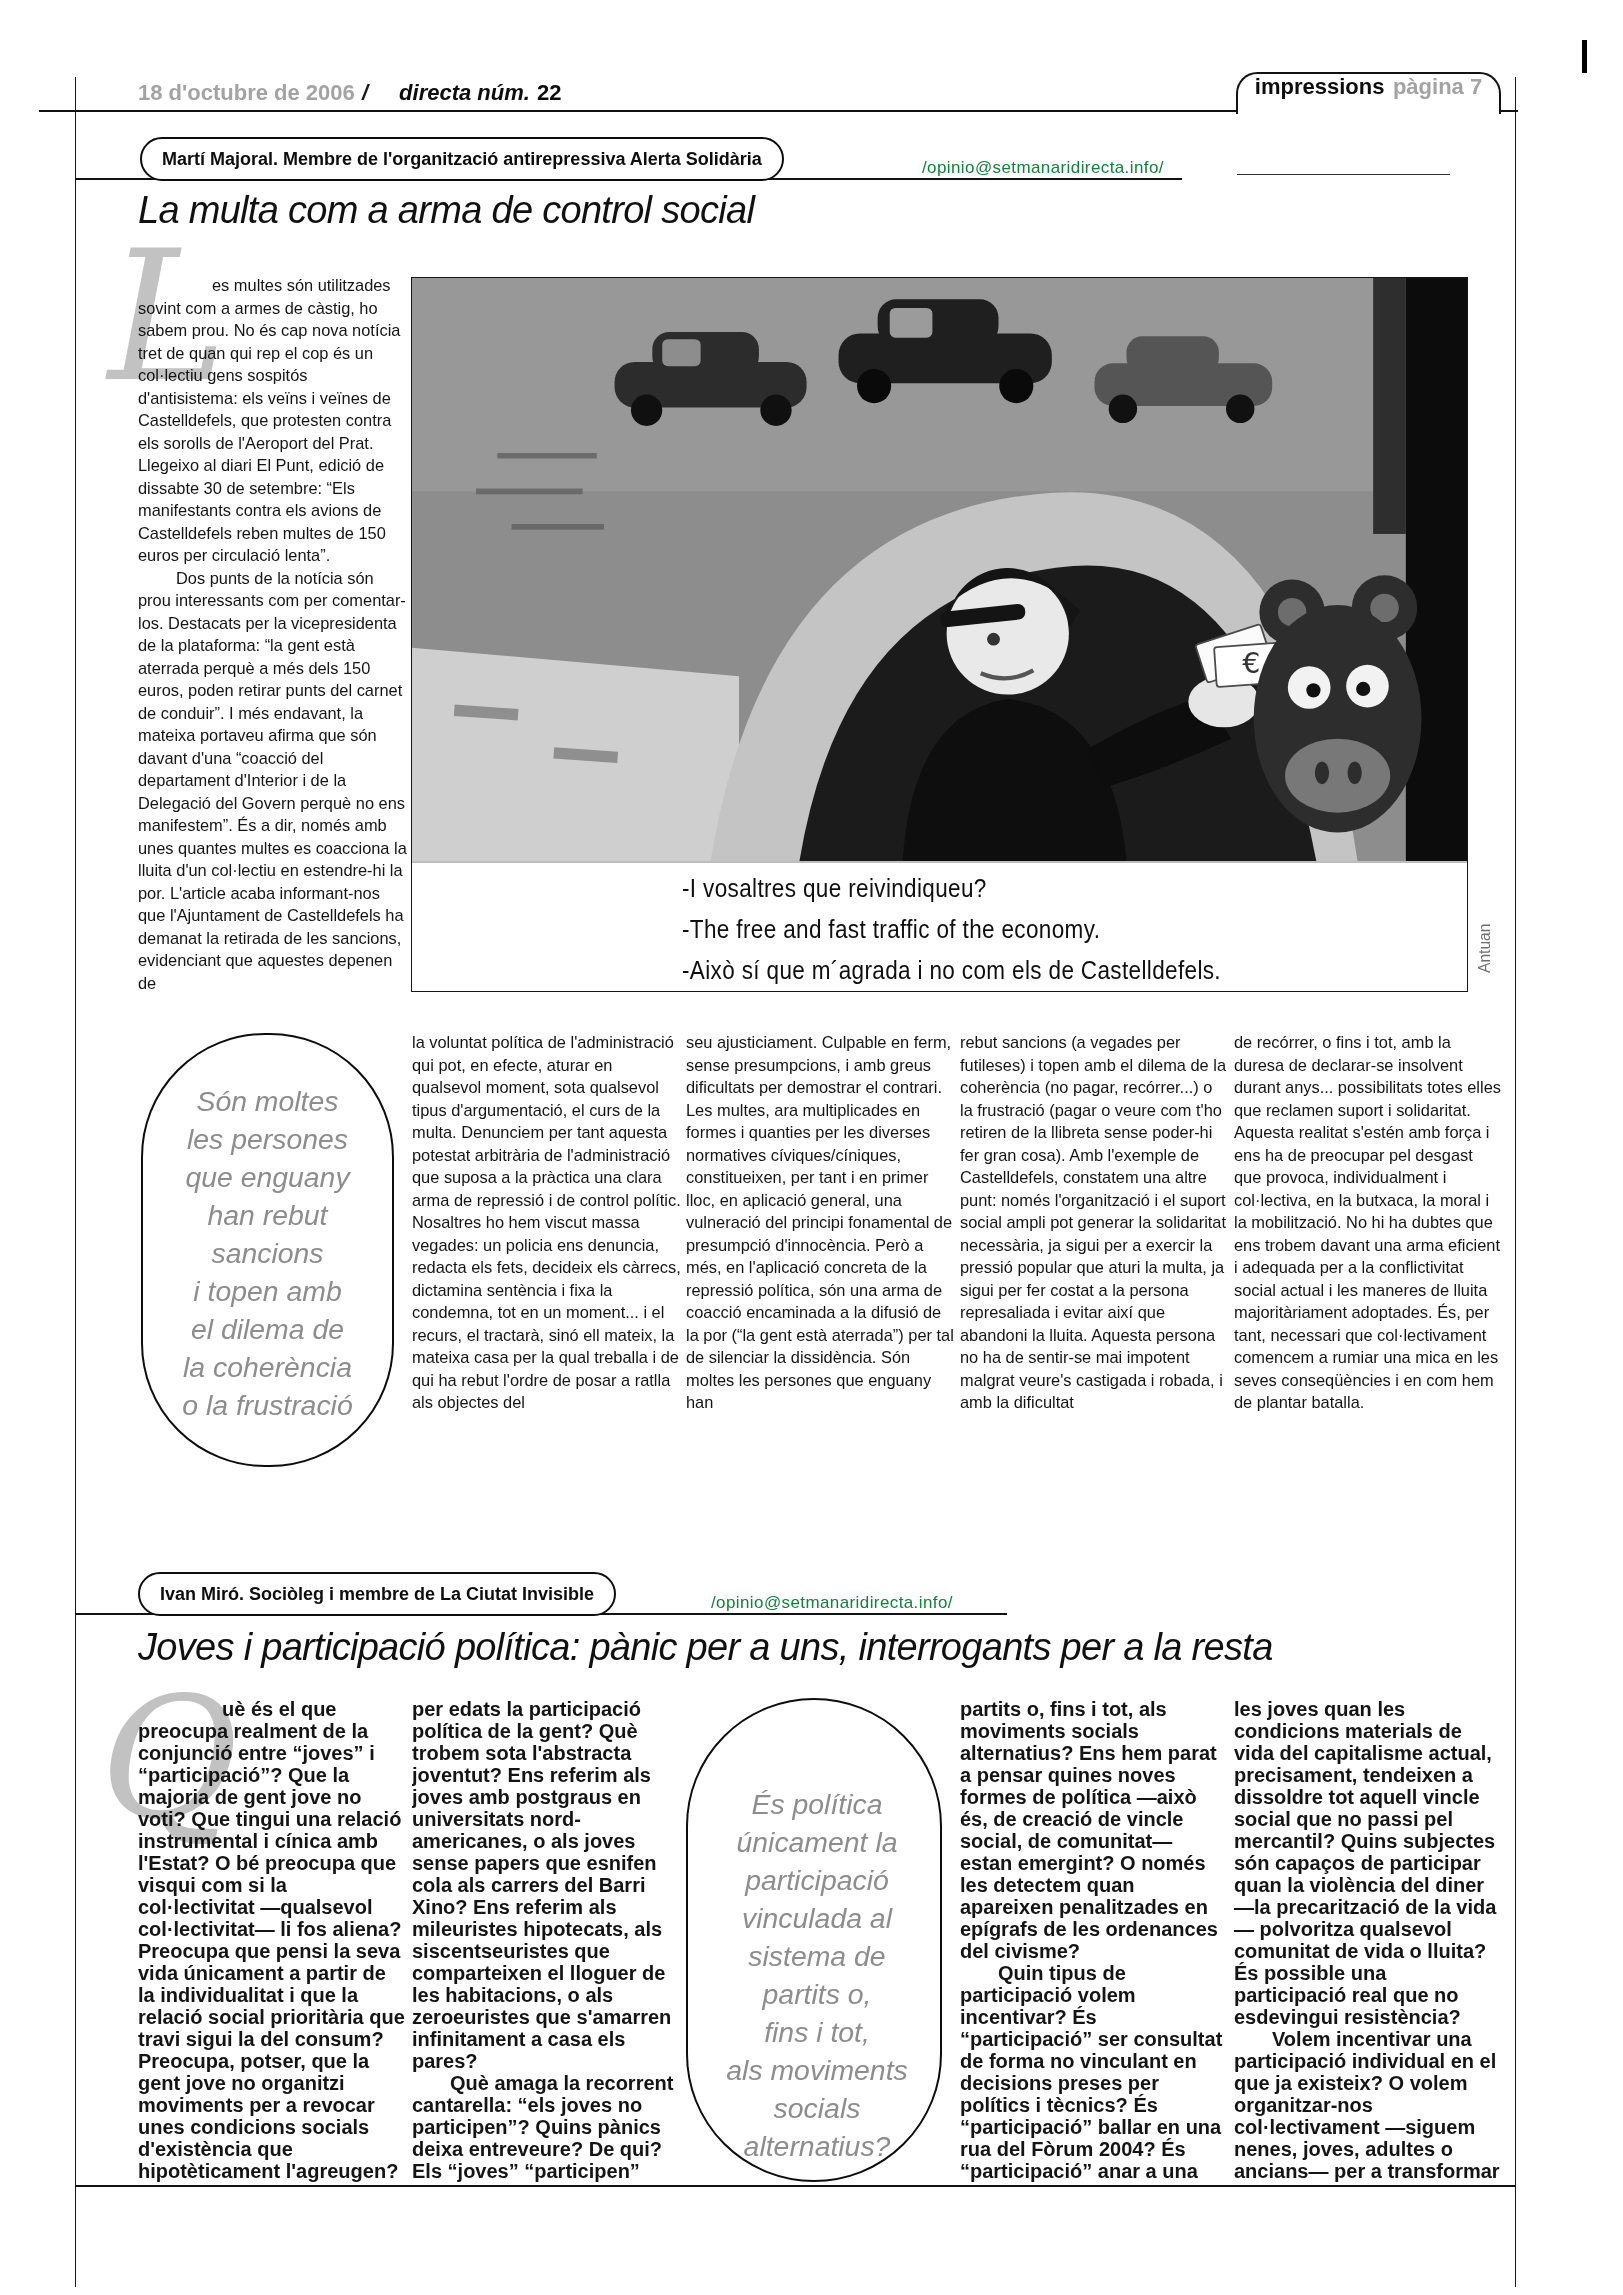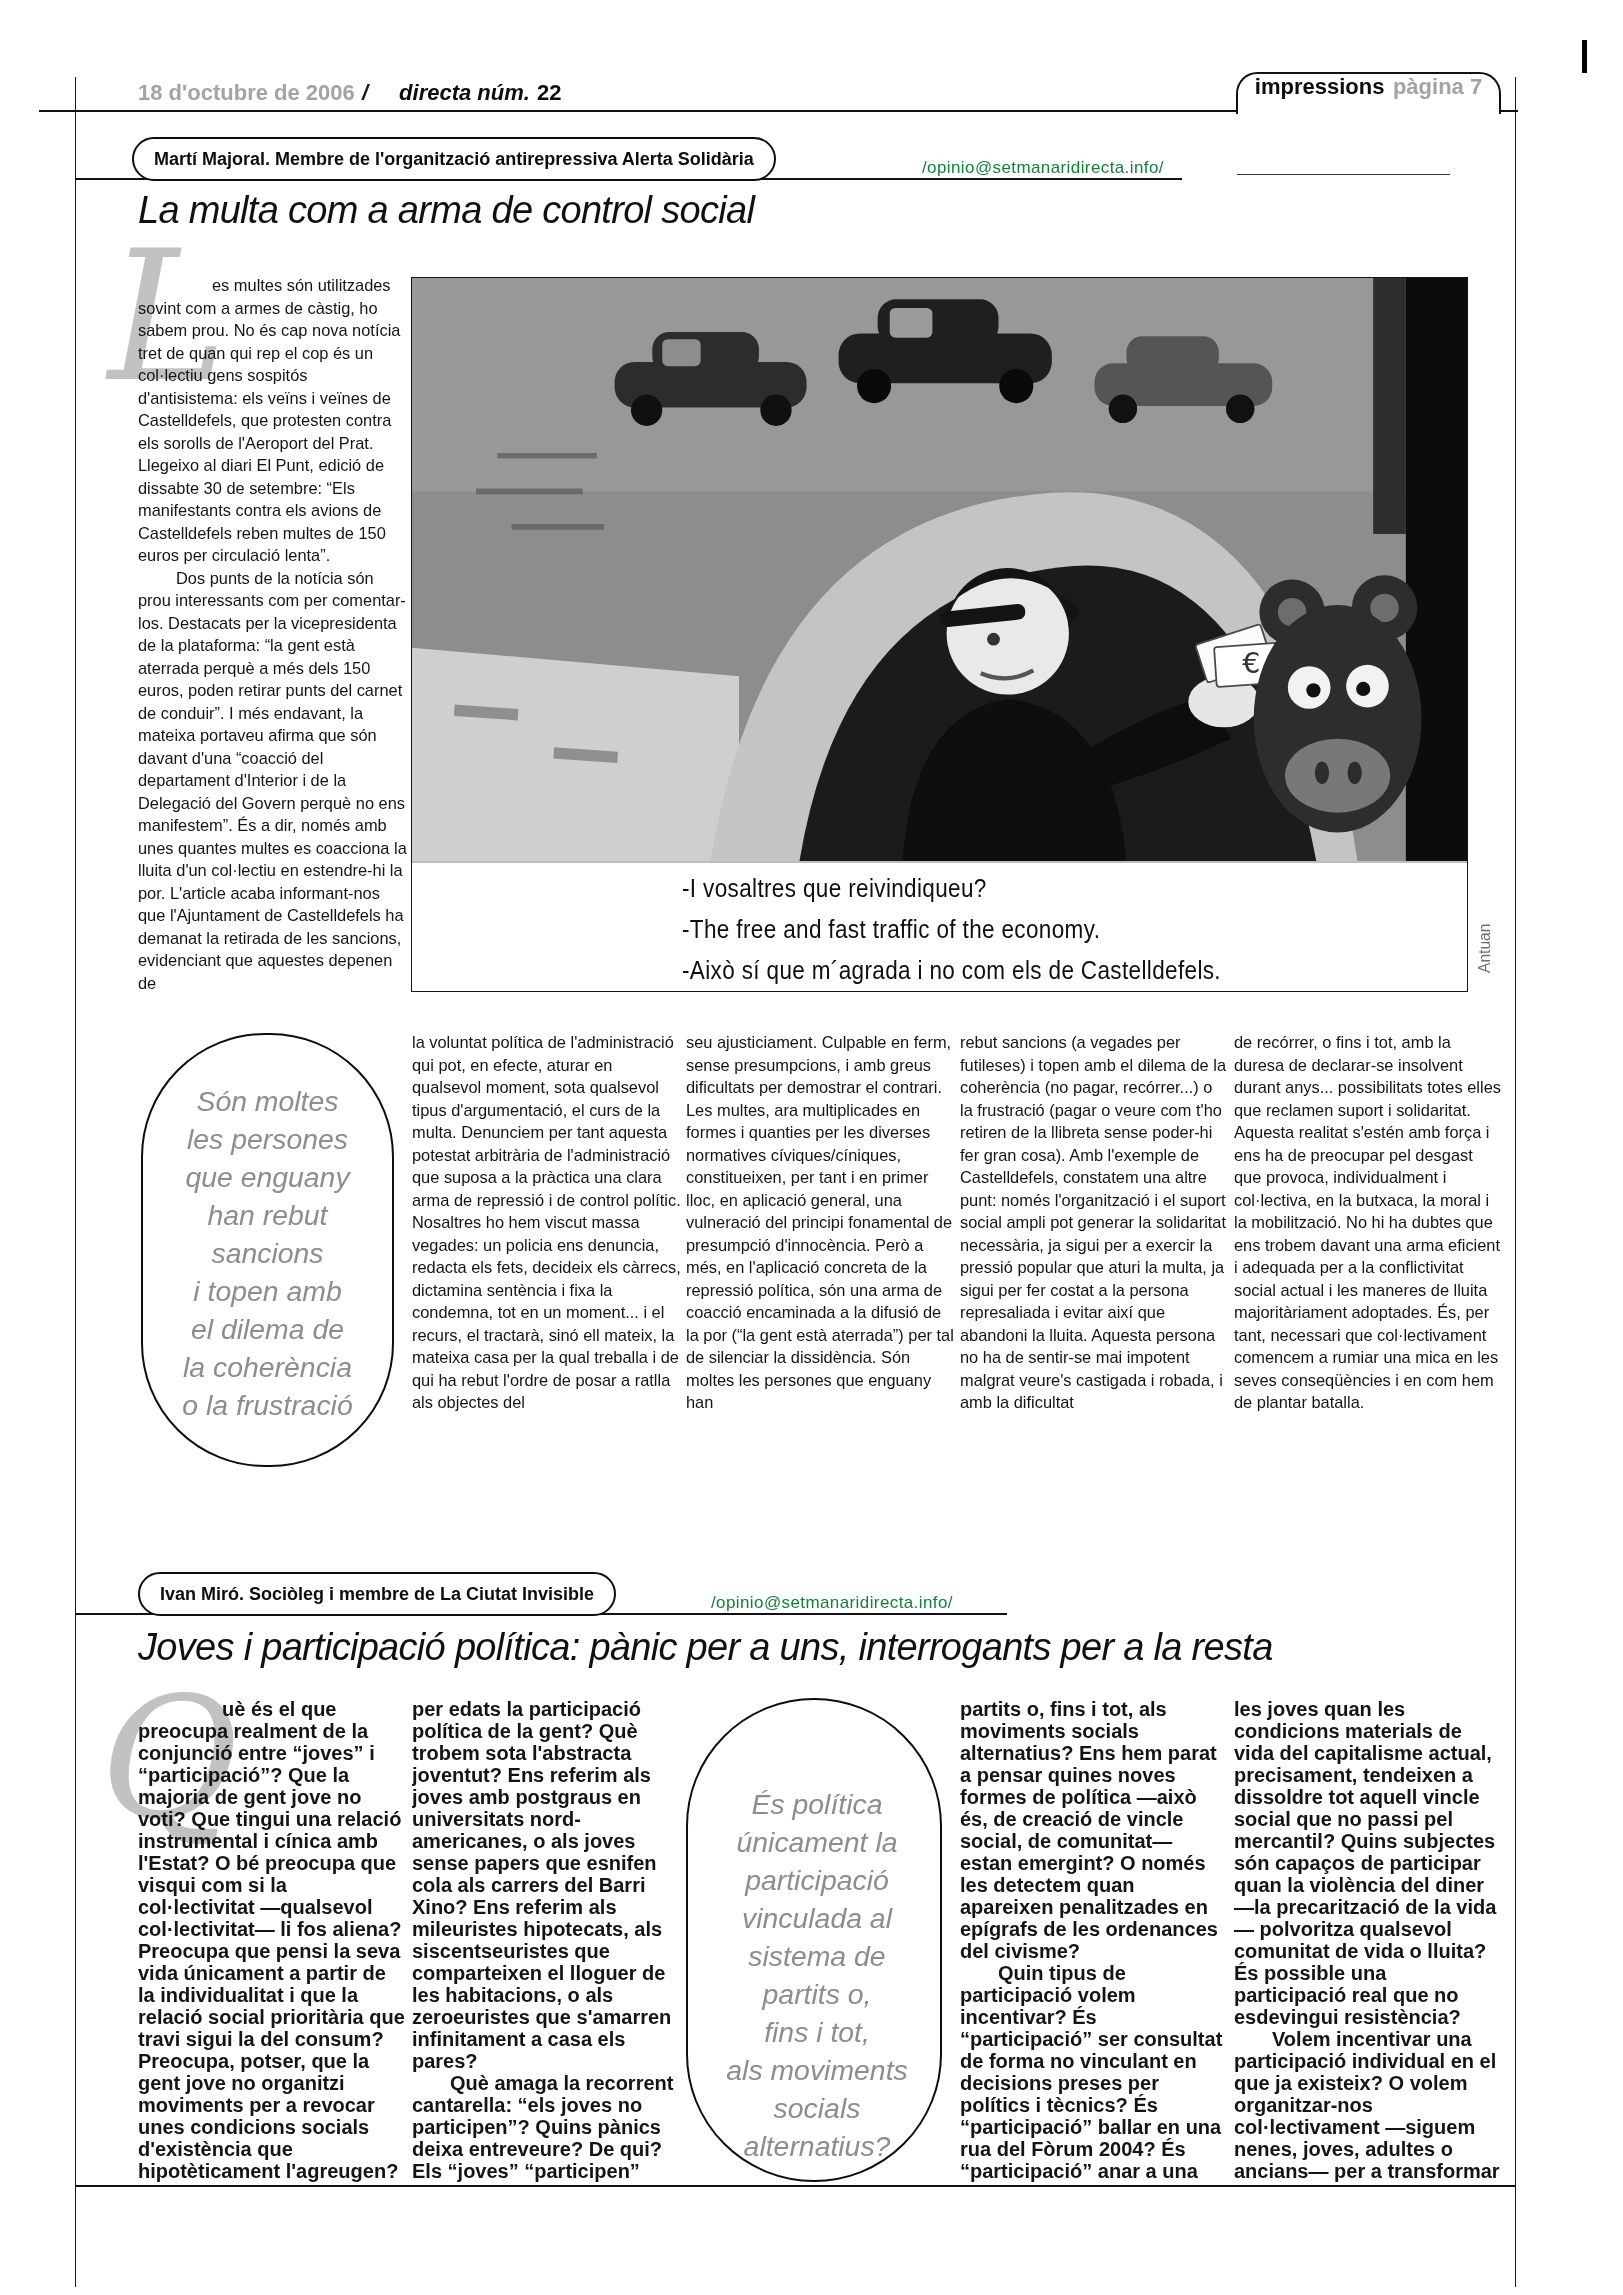--- a/index.html
+++ b/index.html
@@ -75,21 +75,21 @@
 
   <div class="header-left">
     <span class="header-date">18 d'octubre de 2006</span><span class="header-slash">/</span><span class="header-issue">directa núm.</span><span class="header-issue-num">22</span>
   </div>
   <div class="tab">
     <span class="section">impressions</span>
     <span class="pagelabel">pàgina 7</span>
   </div>
   <div class="tab-underline"></div>
 
-  <div class="pill" style="left:132px;top:137px;">
+  <div class="pill" style="left:140px;top:137px;">
     <span>Martí Majoral. Membre de l'organització antirepressiva Alerta Solidària</span>
   </div>
   <div class="email" style="left:922px;top:158px;">/opinio@setmanaridirecta.info/</div>
   <div class="hrule" style="left:75px;top:178px;width:1107px;"></div>
 
   <div class="title" style="left:138px;top:189px;">La multa com a arma de control social</div>
 
   <div class="dropcap" style="left:108px;top:246px;font-size:179px;">L</div>
 
   <div class="col" style="left:138px;top:274px;height:722px;">

